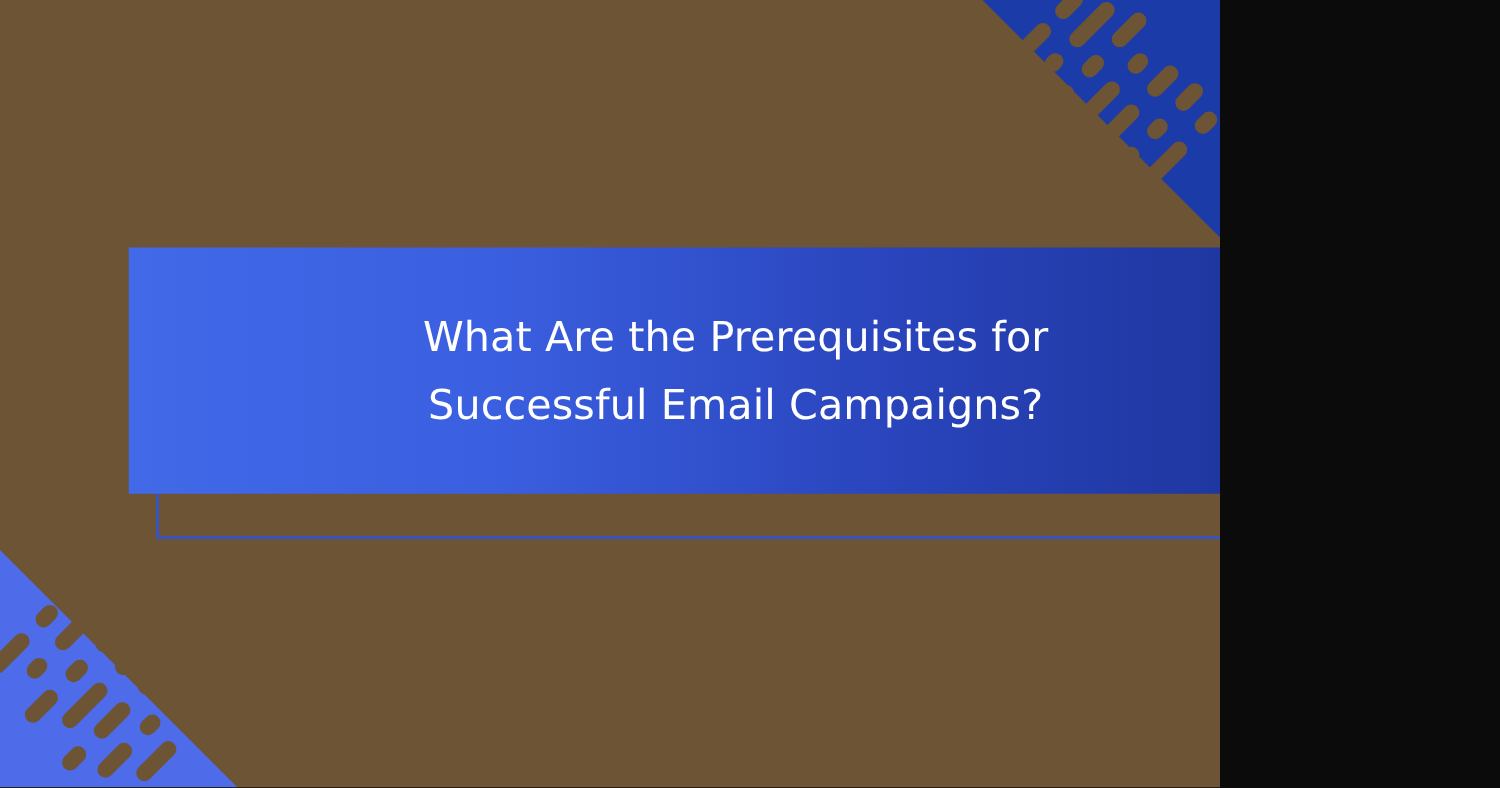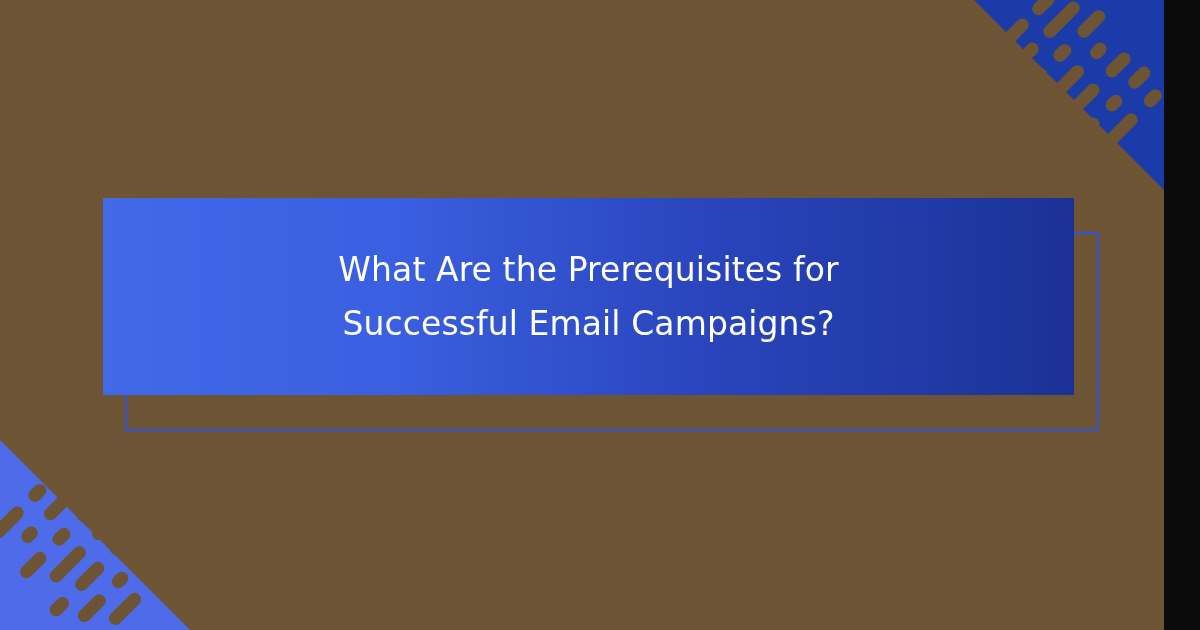--- a/index.html
+++ b/index.html
@@ -5,21 +5,21 @@
   * { margin:0; padding:0; box-sizing:border-box; }
   html, body {
     width:1200px; height:630px;
     overflow:hidden;
     background:#0b0b0b;
     font-family:"DejaVu Sans", sans-serif;
   }
 
   #stage {
     position:relative;
-    width:1164px; height:630px;
+    width:976px; height:630px;
     overflow:hidden;
     background:#14100c;
   }
 
   
   #photo {
     position:absolute; inset:-60px;
     filter: blur(26px) saturate(1.05);
     background-color:#6b5436;
     background-image:

